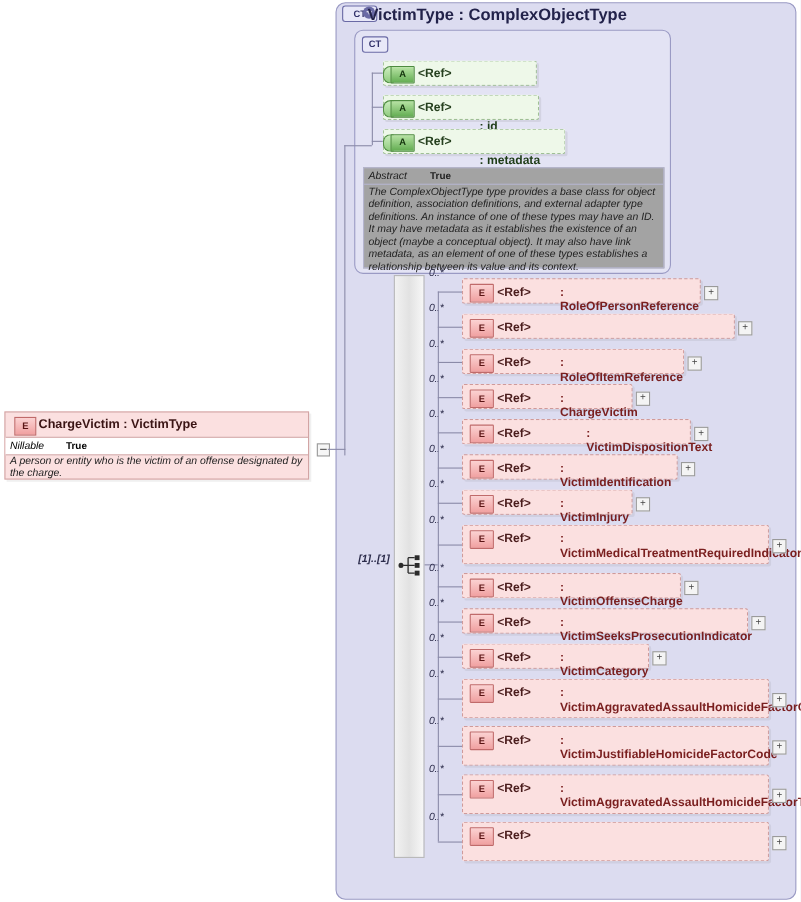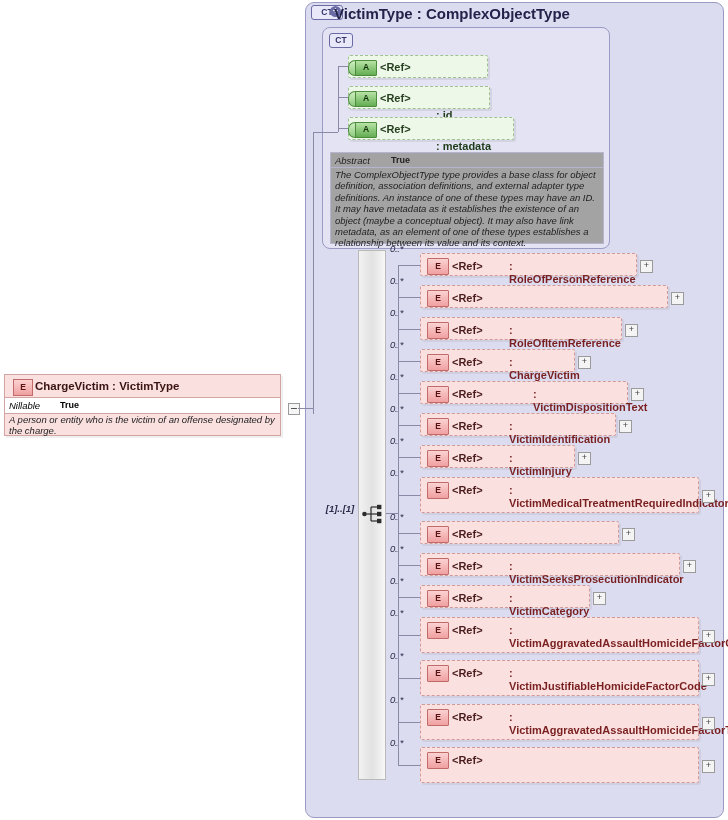--- a/index.html
+++ b/index.html
@@ -299,20 +299,21 @@
         <span class="icon-e">E</span>
         <span class="ref">&lt;Ref&gt;</span>
         <span class="nm" style="width: 184px;">: VictimMedicalTreatmentRequiredIndicator</span>
       </div>
       <div class="expand" style="left: 702px; top: 490px;">+</div>
       <div class="abs card" style="left: 390px; top: 511px;">0..*</div>
       <div class="abs hline" style="left: 398px; top: 532.5px; width: 22px;"></div>
       <div class="abs elem-row" style="left: 420px; top: 521px; width: 199px; height: 23px;">
         <span class="icon-e">E</span>
         <span class="ref">&lt;Ref&gt;</span>
+        <span class="nm" style="width: 104px;">: VictimOffenseCharge</span>
       </div>
       <div class="expand" style="left: 622px; top: 527.5px;">+</div>
       <div class="abs card" style="left: 390px; top: 543px;">0..*</div>
       <div class="abs hline" style="left: 398px; top: 564.5px; width: 22px;"></div>
       <div class="abs elem-row" style="left: 420px; top: 553px; width: 260px; height: 23px;">
         <span class="icon-e">E</span>
         <span class="ref">&lt;Ref&gt;</span>
         <span class="nm" style="width: 165px;">: VictimSeeksProsecutionIndicator</span>
       </div>
       <div class="expand" style="left: 683px; top: 559.5px;">+</div>

